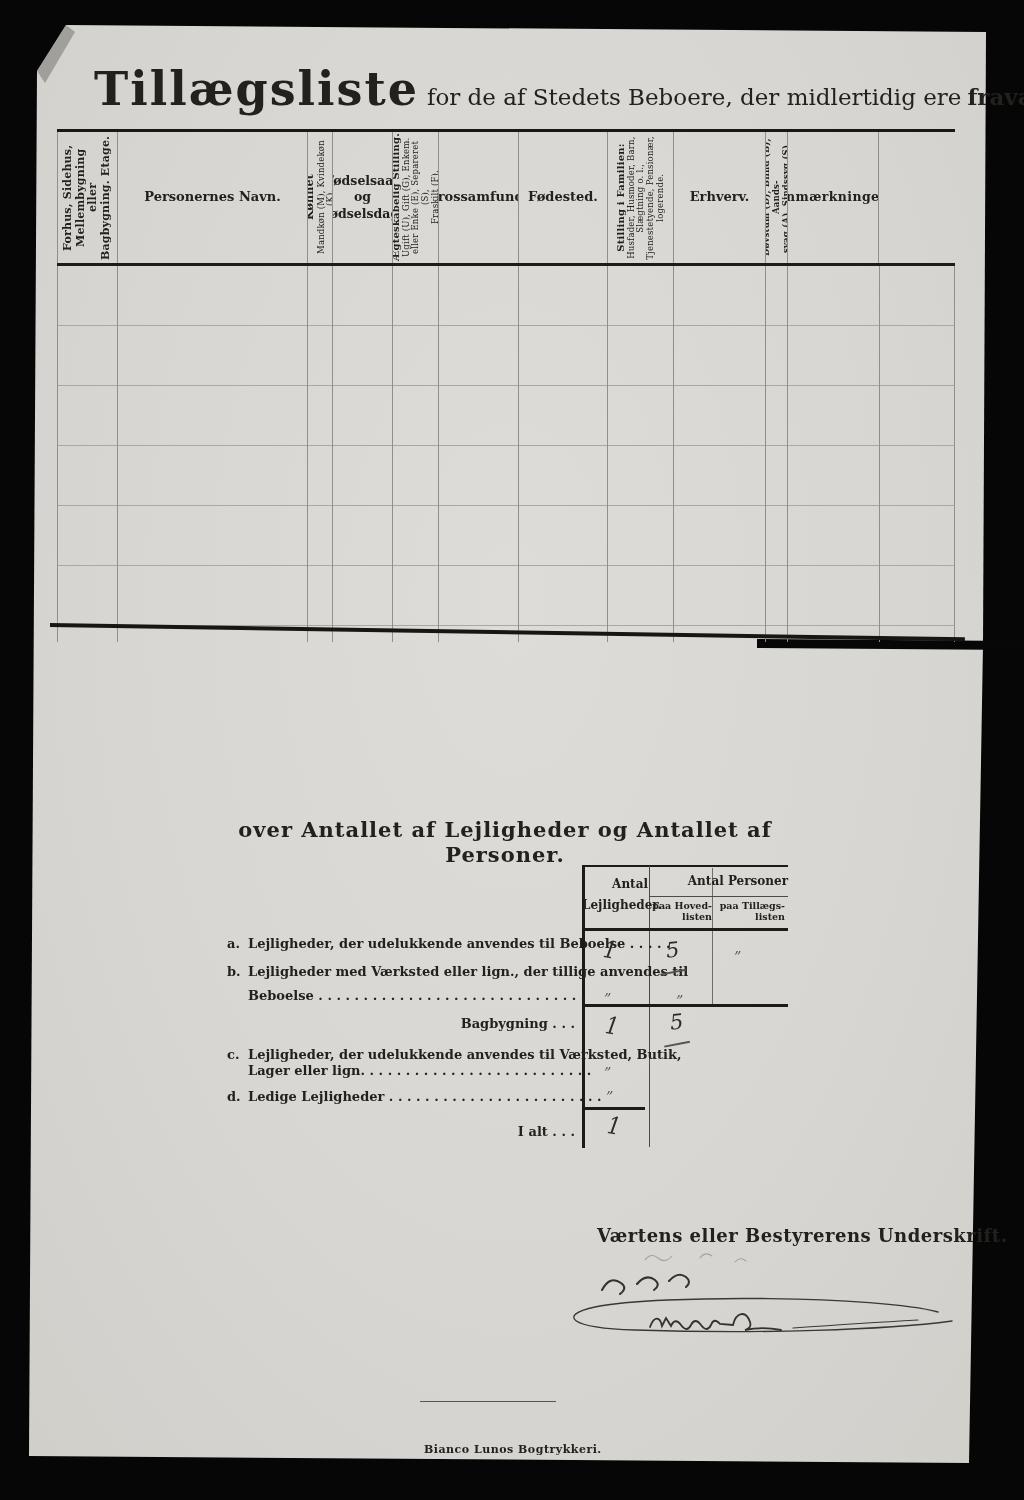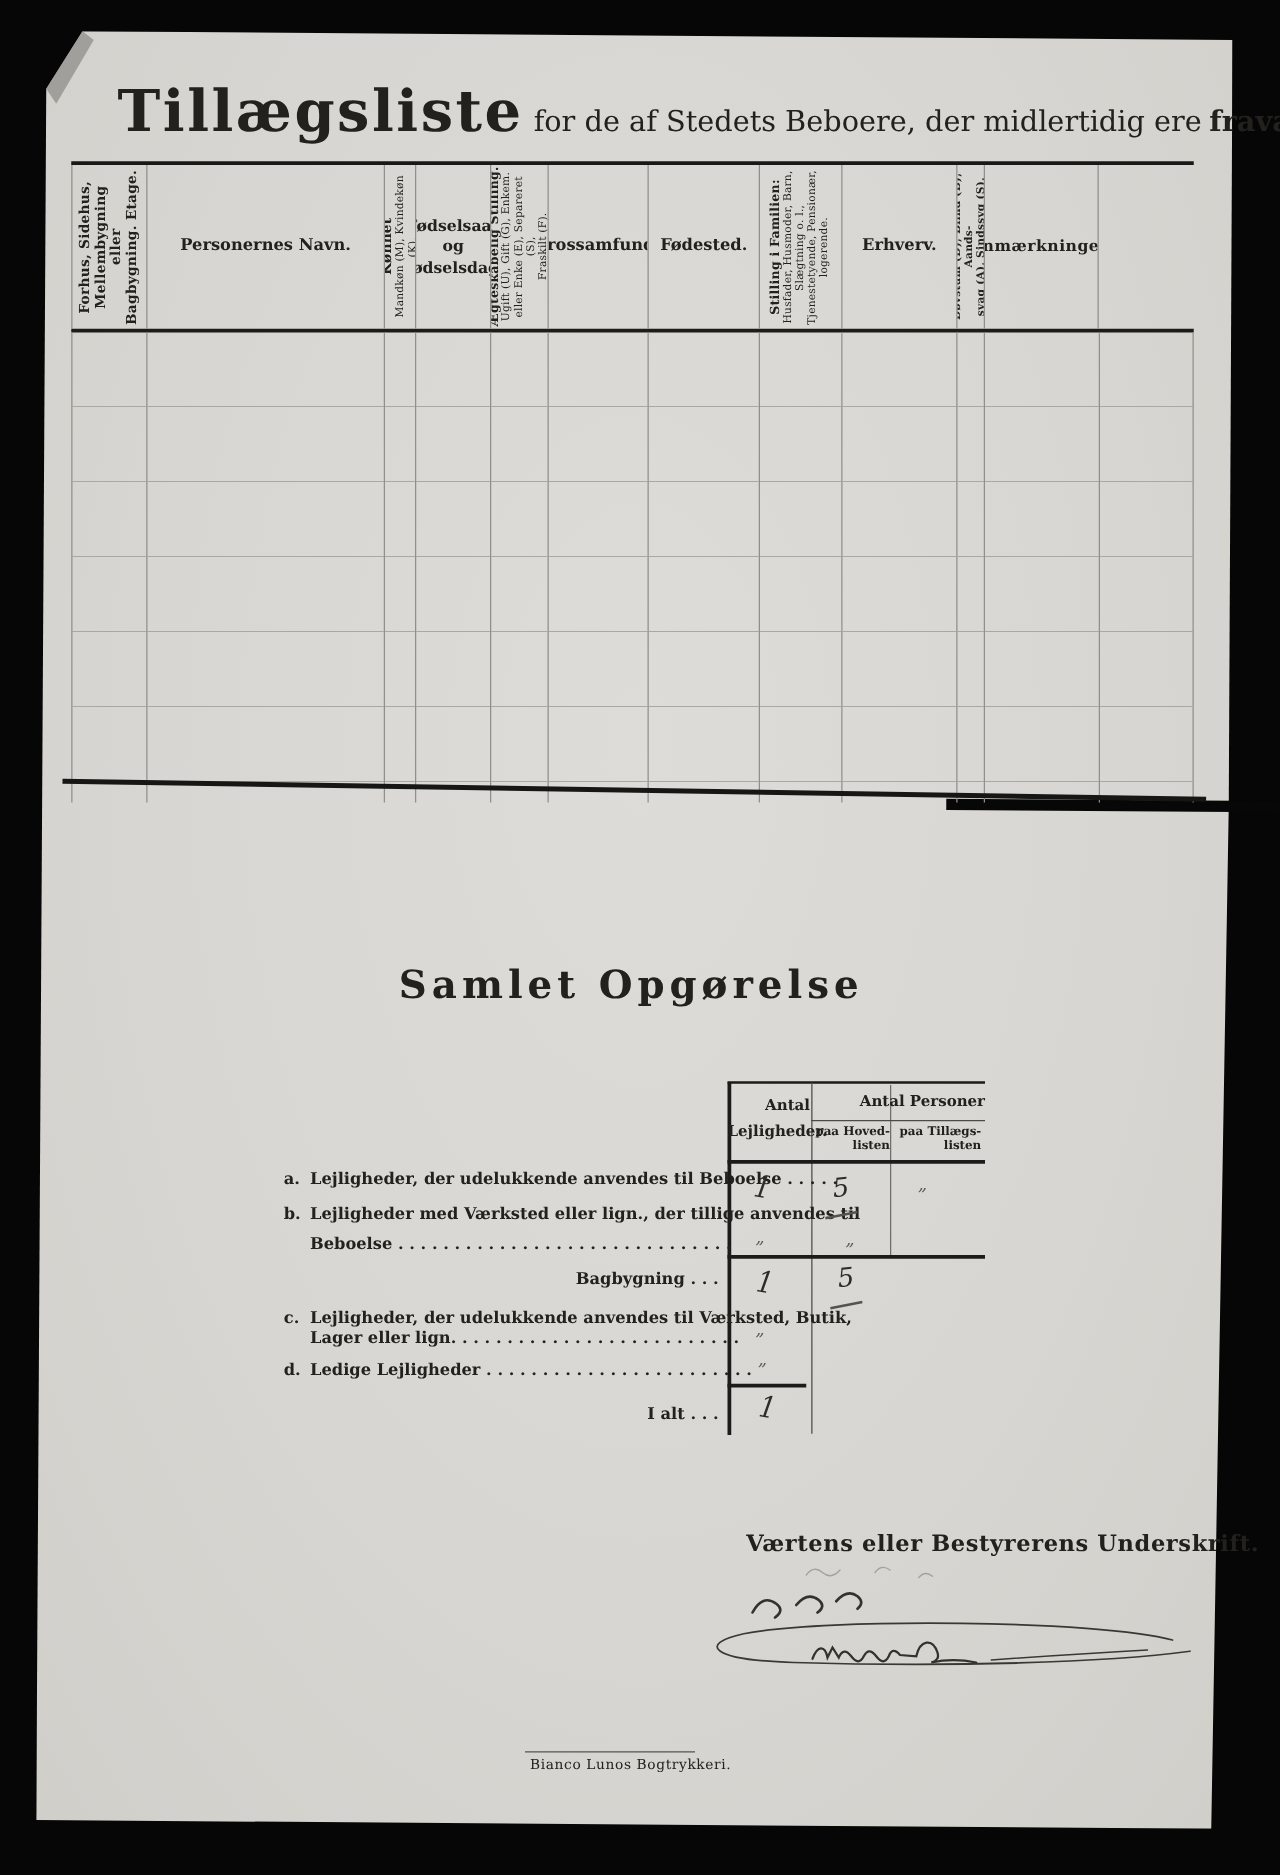--- a/index.html
+++ b/index.html
@@ -66,21 +66,21 @@
   .hand.one{font-size:24px;transform:rotate(10deg) scaleX(.85);}
   .hand.five{font-size:21px;transform:rotate(-6deg);}
   .hand.five::after{content:"";display:inline-block;width:26px;height:1.5px;background:#55534d;
                     transform:translateY(-9px) rotate(-5deg);margin-left:-4px;}
   .hand.ditto{font-size:14px;color:#5a5852;}
 
   
   .sig-caption{position:absolute;left:597px;top:1225px;font-size:18px;font-weight:bold;letter-spacing:.5px;}
   .sig-svg{position:absolute;left:550px;top:1248px;}
   .f-line{position:absolute;left:420px;top:1401px;width:136px;height:1.2px;background:#55544f;}
-  .f-text{position:absolute;left:424px;top:1405px;font-size:11px;font-weight:normal;letter-spacing:.5px;}
+  .f-text{position:absolute;left:424px;top:1443px;font-size:11px;font-weight:bold;letter-spacing:.5px;}
 </style>
 </head>
 <body>
 
 <div class="stage">
   <div class="paper"></div>
   <div class="fold"></div>
   <div class="edge-strip"></div>
 
   <div class="title">
@@ -158,21 +158,21 @@
       <div class="bc"></div>
       <div class="bc"></div>
       <div class="bc"></div>
       <div class="bc"></div>
       <div class="bc"></div>
       <div class="bc"></div>
     </div>
   </div>
   <div class="tbottom"></div>
 
-  <div class="s-head">Samlet Opgørelse</div>
+  <div class="s-sub">over Antallet af Lejligheder og Antallet af Personer.</div>
 
   <div class="ln" style="left:582px;top:865px;width:206px;height:2.2px"></div>
   <div class="ln" style="left:582px;top:866px;width:2.6px;height:282px"></div>
   <div class="ln thin" style="left:649px;top:866px;width:1.3px;height:281px"></div>
   <div class="ln thin" style="left:712px;top:868px;width:1px;height:136px;background:#6f6e69"></div>
   <div class="ln thin" style="left:649px;top:896px;width:139px;height:1.2px"></div>
   <div class="ln" style="left:582px;top:928px;width:206px;height:2.6px"></div>
   <div class="ln" style="left:582px;top:1004px;width:206px;height:2.6px"></div>
   <div class="ln" style="left:582px;top:1107px;width:63px;height:2.6px"></div>
 

